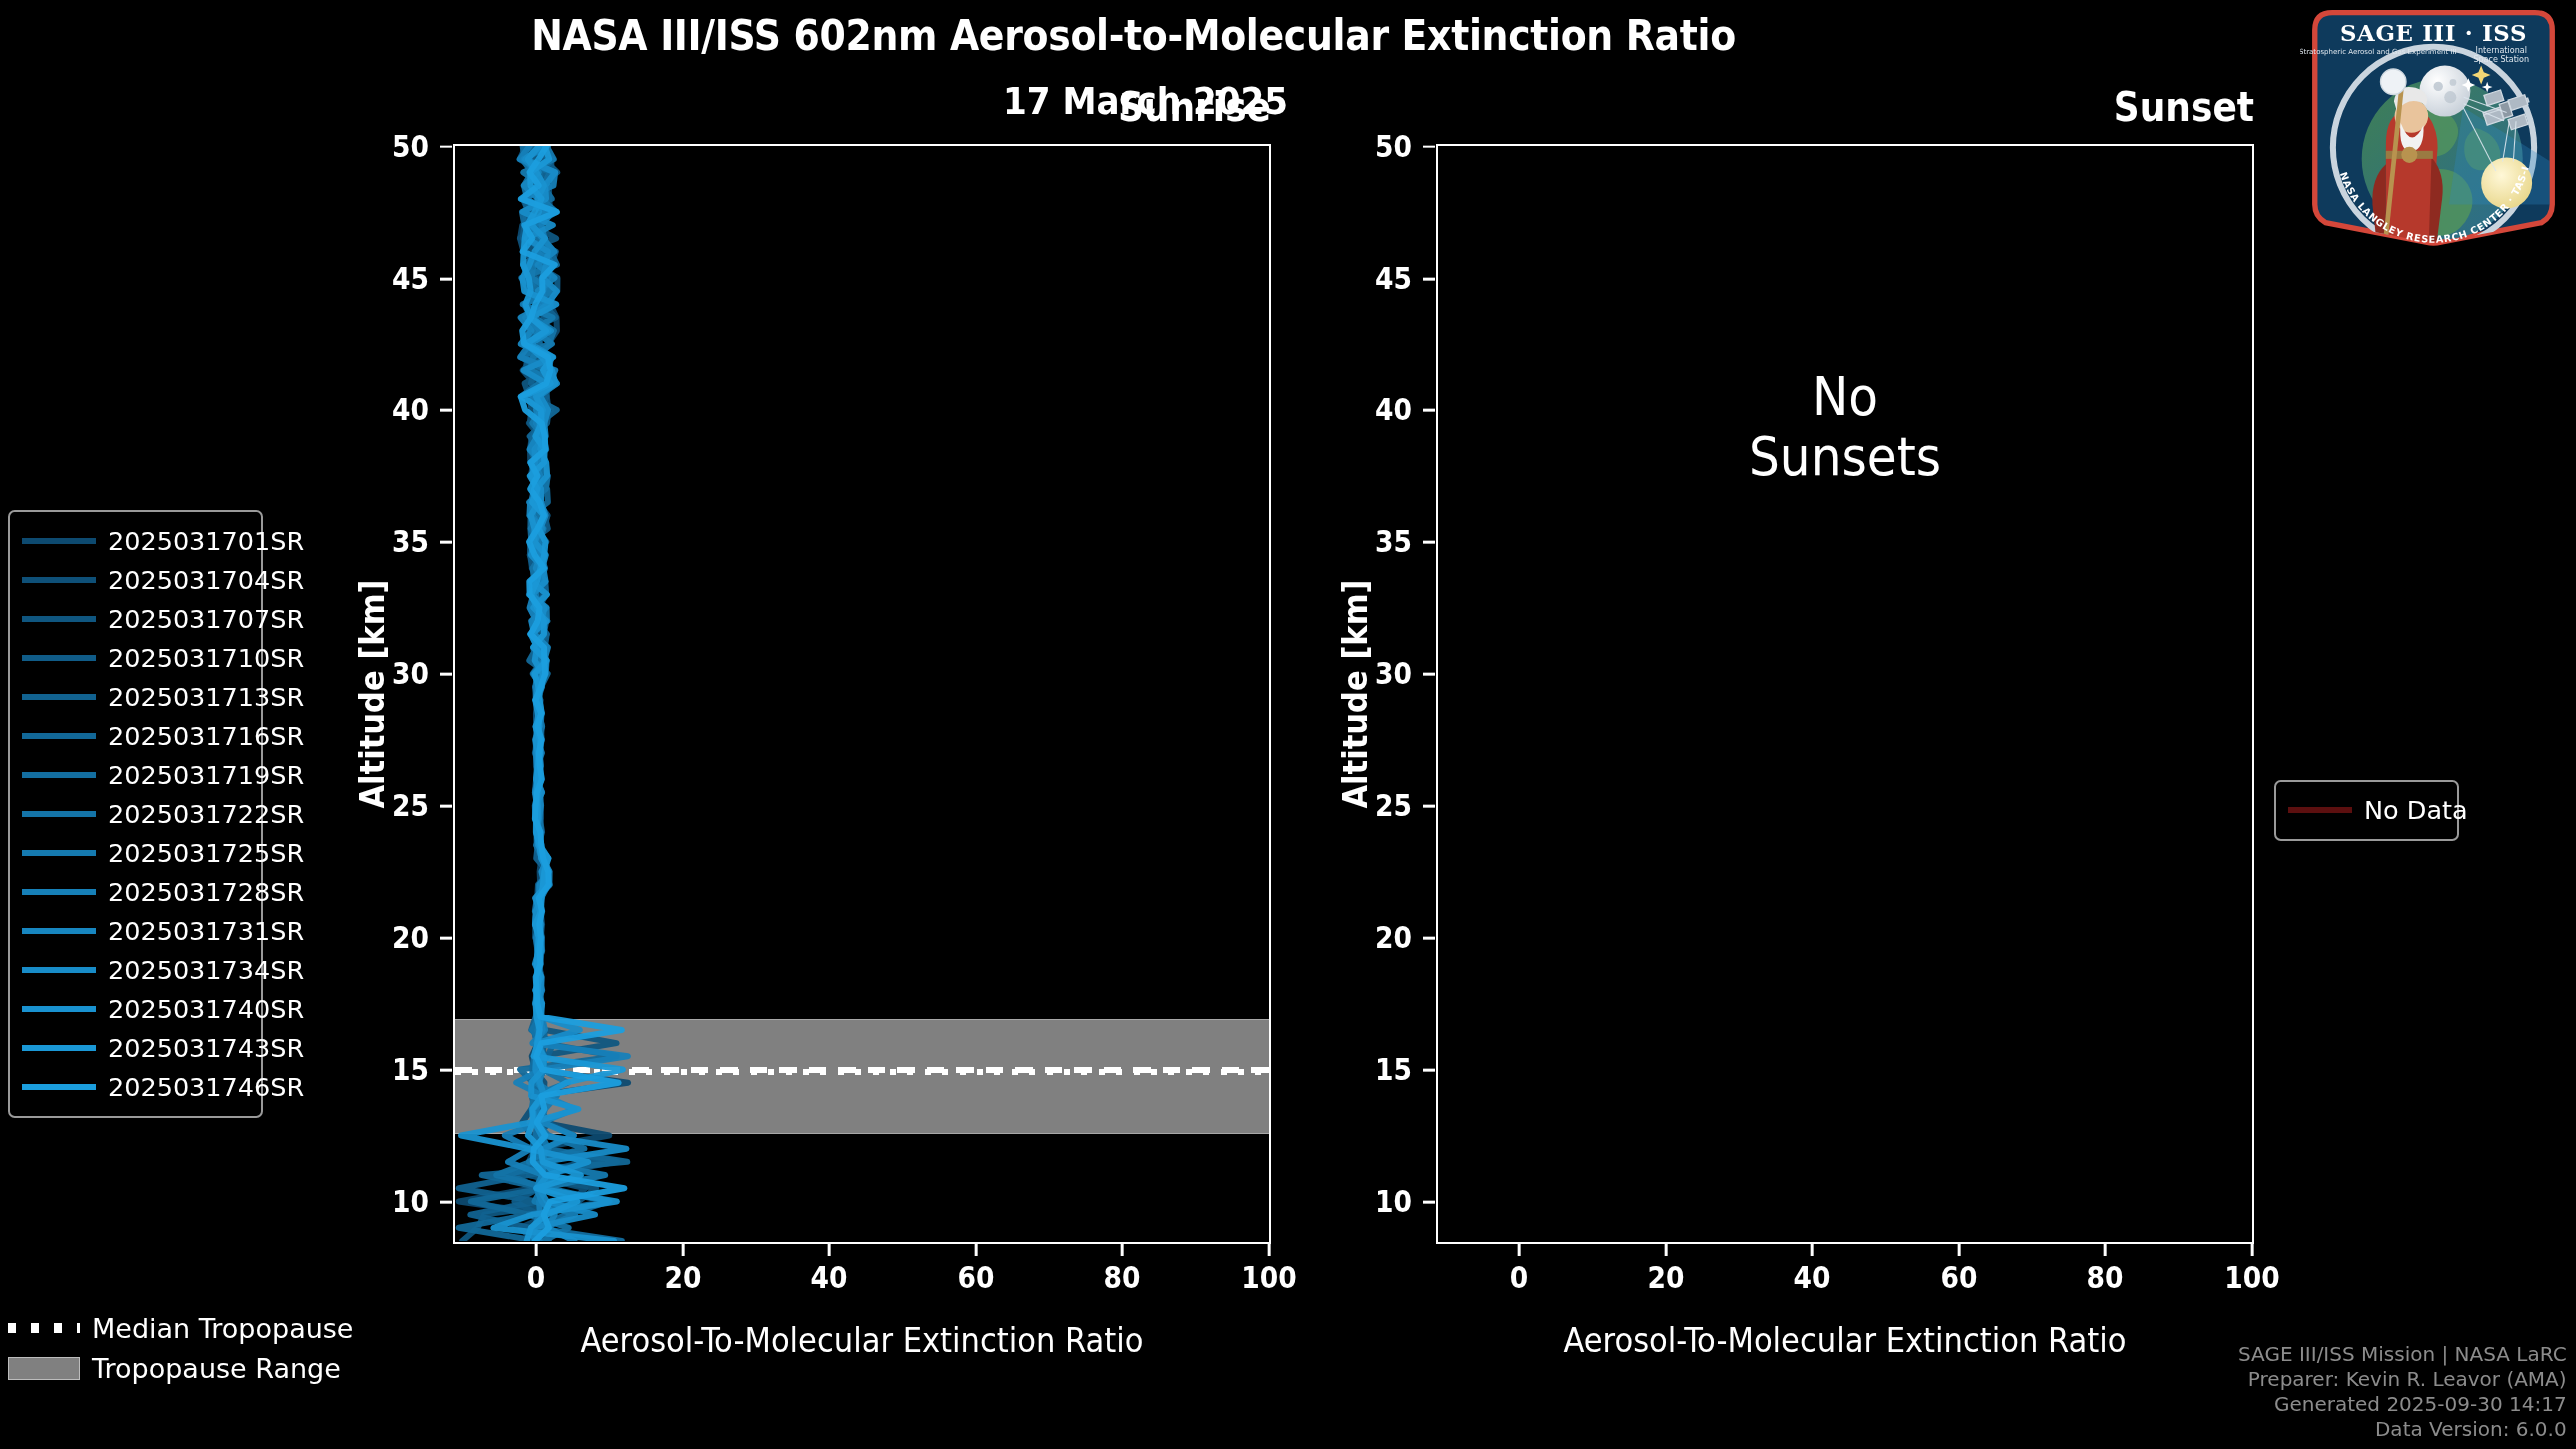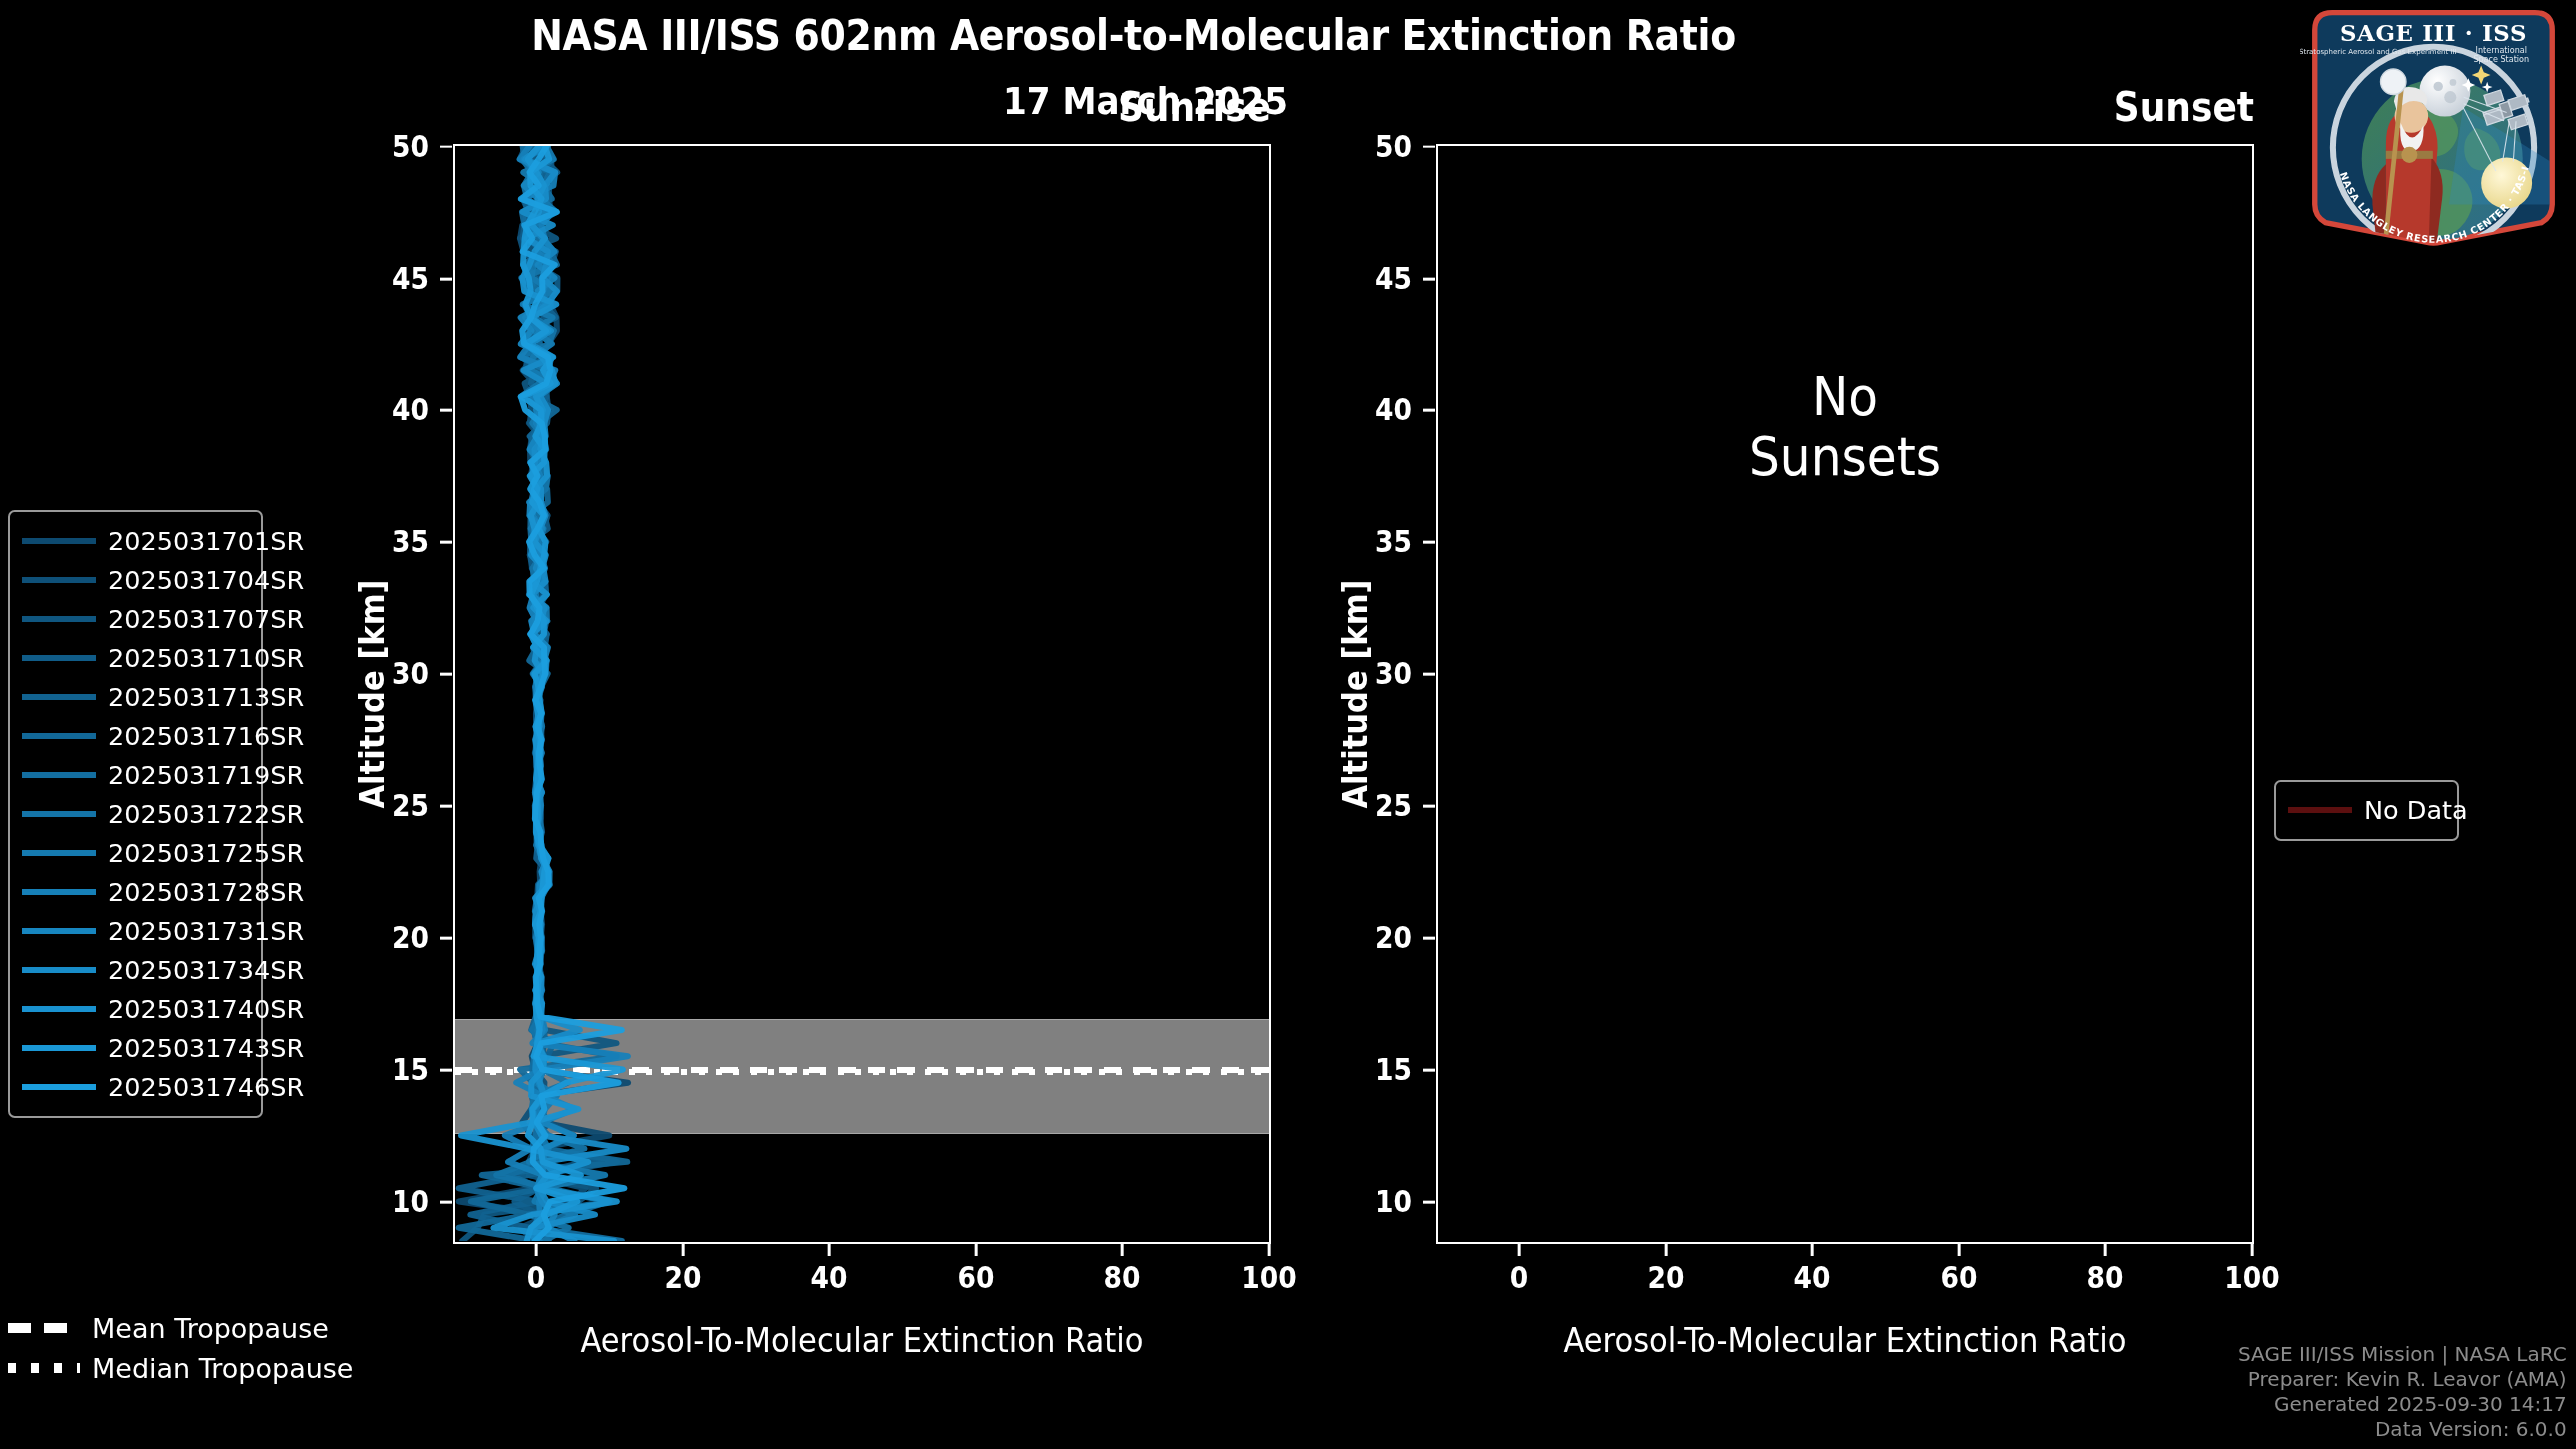--- a/index.html
+++ b/index.html
@@ -285,26 +285,26 @@
       <span class="legend-text">2025031743SR</span>
     </div>
     <div class="legend-row">
       <span class="legend-swatch" style="background: rgb(27, 158, 222);"></span>
       <span class="legend-text">2025031746SR</span>
     </div>
   </div>
 
 <div id="tropo-key">
   <div class="legend-row">
-    <span class="legend-swatch sw-dashed"></span>
-    <span class="legend-text">Mean Tropopause</span>
-  </div>
-  <div class="legend-row">
     <span class="legend-swatch sw-dotted"></span>
     <span class="legend-text">Median Tropopause</span>
+  </div>
+  <div class="legend-row">
+    <span class="legend-swatch sw-band"></span>
+    <span class="legend-text">Tropopause Range</span>
   </div>
 </div>
 
 <div class="legend-box" id="nodata-legend">
   <div class="legend-row">
     <span class="legend-swatch" id="nodata-swatch" style="background: rgb(92, 15, 15);"></span>
     <span class="legend-text">No Data</span>
   </div>
 </div>
 

